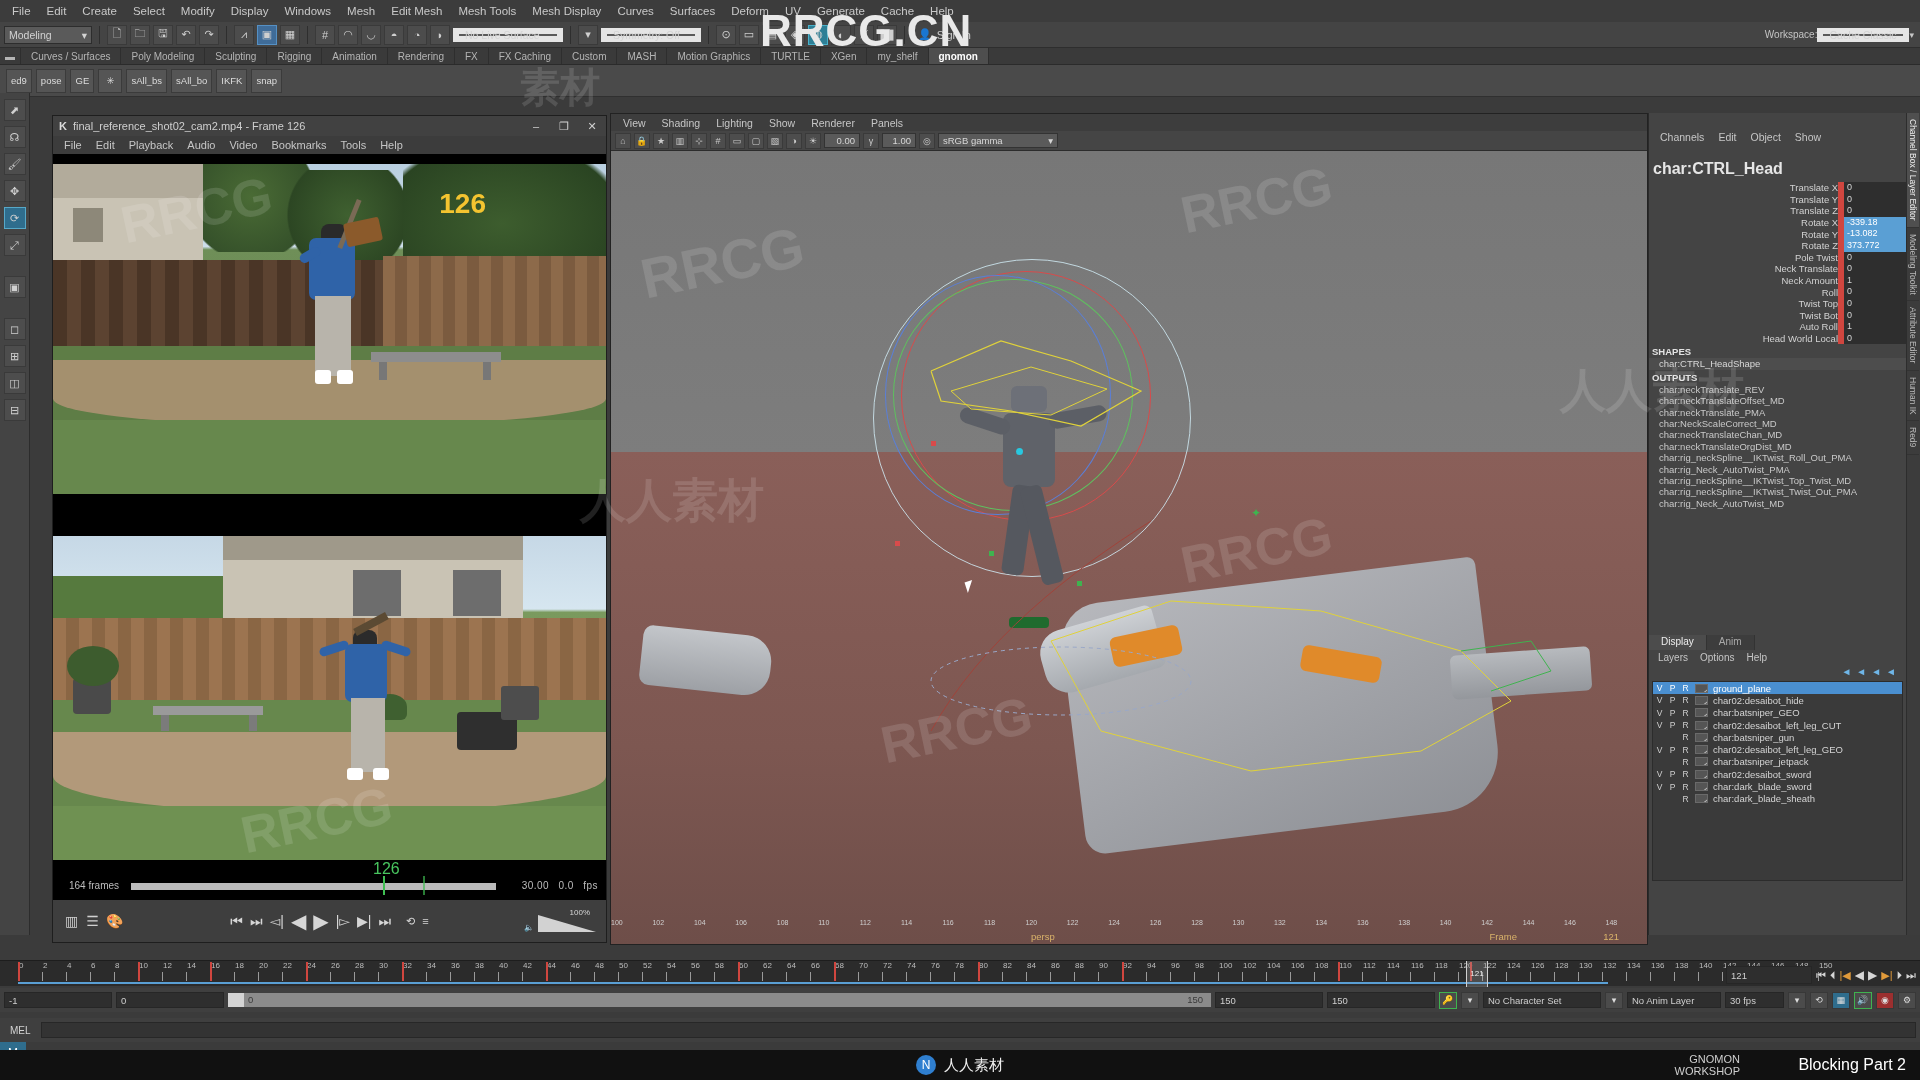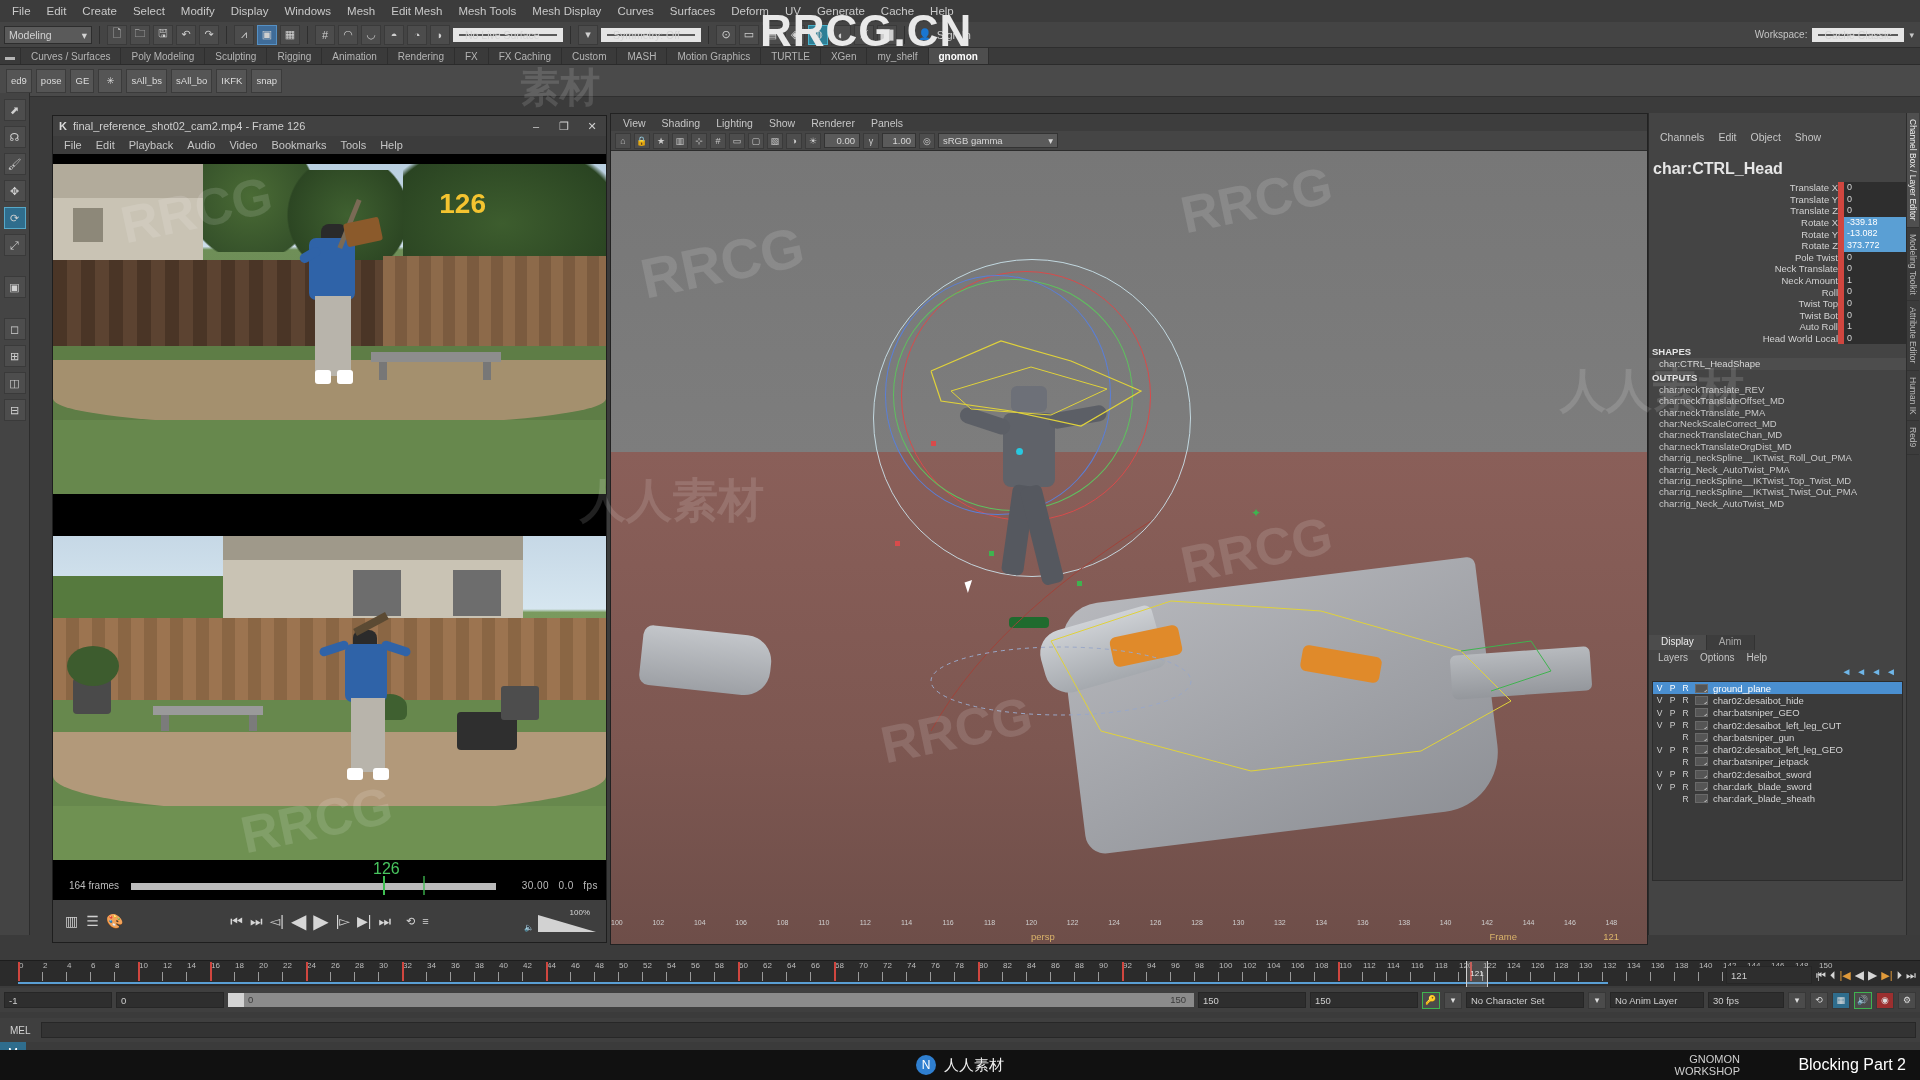--- a/index.html
+++ b/index.html
@@ -266,21 +266,21 @@
     <div class="tb-ico">◈</div>
     <div class="tb-ico" style="background:#2e7f96;border-color:#49b2cb;">◍</div>
     <div class="tb-ico">◐</div>
     <div class="tb-ico">⟋</div>
     <div class="tb-ico">❚❚</div>
     <div class="tb-sep"></div>
     <div style="display:flex;align-items:center;gap:5px;margin-left:6px;font-size:11px;color:#cfcfcf">
       <span>👤</span>
       <span>Sign In</span>
     </div>
-    <div style="margin-left:auto;display:flex;align-items:center;gap:5px;padding-right:6px;">
+    <div style="margin-left:auto;display:flex;align-items:center;padding-right:6px;">
       <span style="font-size:10px;color:#c4c4c4">Workspace:</span>
       <div class="tb-field" style="width:92px">
         <span>Cache Classic</span>
       </div>
       <span style="font-size:9px">▾</span>
     </div>
   </div>
 
   <div class="shelftabs" id="shelftabs">
     <div class="st" style="width:20px;justify-content:center">▬</div>
@@ -951,21 +951,21 @@
       <span style="position:absolute;left:20px;top:1px;font-size:9.5px;color:#3a3a3a">0</span>
       <span style="position:absolute;right:8px;top:1px;font-size:9.5px;color:#3a3a3a">150</span>
     </div>
     <div class="rb-field" style="width:108px">150</div>
     <div class="rb-field" style="width:108px">150</div>
     <div class="rb-ico" style="border:1px solid #3fb34f">🔑</div>
     <div class="rb-ico">▾</div>
     <div class="rb-field" style="width:118px">No Character Set</div>
     <div class="rb-ico">▾</div>
     <div class="rb-field" style="width:94px">No Anim Layer</div>
-    <div class="rb-field" style="width:76px">30 fps</div>
+    <div class="rb-field" style="width:59px">30 fps</div>
     <div class="rb-ico">▾</div>
     <div class="rb-ico">⟲</div>
     <div class="rb-ico" style="background:#2f6d8d">▦</div>
     <div class="rb-ico" style="border:1px solid #3fb34f">🔊</div>
     <div class="rb-ico" style="background:#9c2f2f">◉</div>
     <div class="rb-ico">⚙</div>
   </div>
 
   <div style="position:absolute;right:4px;bottom:96px;display:flex;align-items:center;gap:4px">
     <div class="rb-field" style="width:86px;height:18px">121</div>

